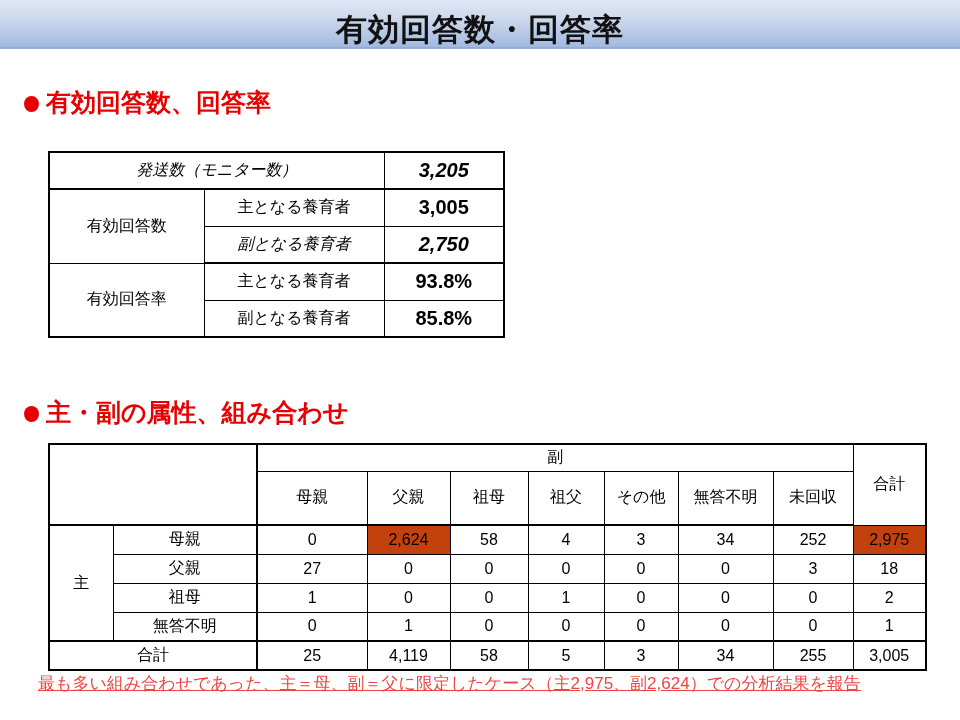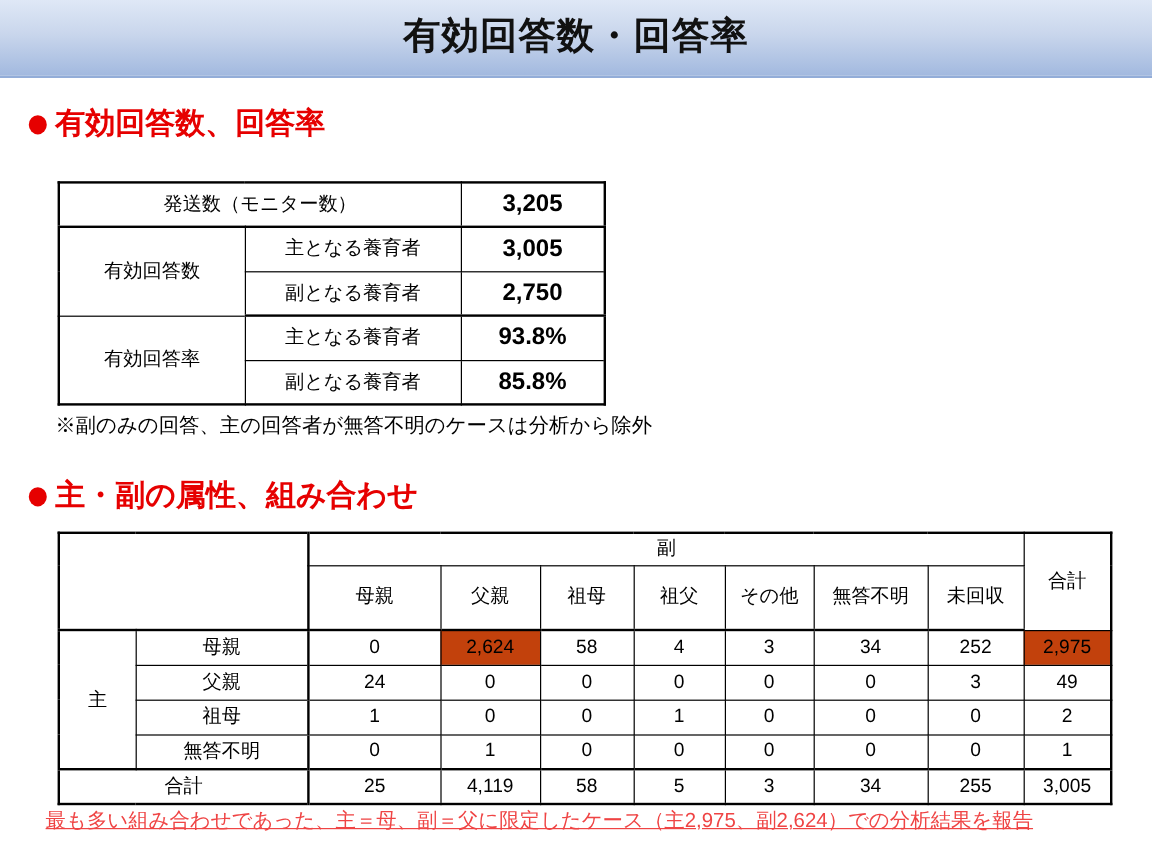--- a/index.html
+++ b/index.html
@@ -6,21 +6,21 @@
   html, body { width: 960px; height: 720px; }
   body {
     position: relative;
     background: #ffffff;
     font-family: "Liberation Sans", sans-serif;
     color: #000;
     overflow: hidden;
   }
   .slide-header {
     position: absolute; top: 0; left: 0;
-    width: 960px; height: 65px;
+    width: 960px; height: 49px;
     background: linear-gradient(180deg, #dfe8f6 0%, #c9d6ec 45%, #a2b9df 100%);
     border-bottom: 2px solid #93add8;
     text-align: center;
   }
   .slide-title {
     font-size: 31px; font-weight: bold; color: #111;
     line-height: 60px; letter-spacing: 1px;
   }
   .bullet-heading {
     position: absolute; left: 24px;
@@ -37,21 +37,21 @@
   table { border-collapse: collapse; table-layout: fixed; background: #fff; }
 
   
   .t1 { position: absolute; left: 48px; top: 151px; border: 2px solid #000; }
   .t1 td {
     border: 1px solid #000; height: 37px;
     text-align: center; vertical-align: middle;
     font-size: 16px; font-weight: normal;
   }
   .t1 td.val { font-size: 20px; font-weight: bold; }
-  .t1 tr.sep td { border-bottom-width: 2px; }
+  .t1 tr.sep td { border-bottom-width: 2px; font-style: italic; }
 
   
   .notes {
     position: absolute; left: 46px; top: 342px;
     font-size: 17px; line-height: 25px; color: #000;
     list-style: none; white-space: nowrap;
   }
 
   
   .t2 { position: absolute; left: 48px; top: 443px; border: 2px solid #000; }
@@ -114,21 +114,20 @@
     <td class="val">93.8%</td>
   </tr>
   <tr>
     <td>副となる養育者</td>
     <td class="val">85.8%</td>
   </tr>
 </tbody>
   </table>
 
 <ul class="notes">
-  <li>※副のみの回答、主の回答者が無答不明のケースは分析から除外</li>
 </ul>
 
 <div class="bullet-heading h2">
   <span class="bullet-dot"></span>
   <span>主・副の属性、組み合わせ</span>
 </div>
 
 <table class="t2">
   <colgroup>
     <col style="width:64px">
@@ -166,28 +165,28 @@
       <td class="hl">2,624</td>
       <td>58</td>
       <td>4</td>
       <td>3</td>
       <td>34</td>
       <td>252</td>
       <td class="hl">2,975</td>
     </tr>
     <tr>
       <th class="stub-edge">父親</th>
-      <td>24</td>
+      <td>27</td>
       <td>0</td>
       <td>0</td>
       <td>0</td>
       <td>0</td>
       <td>0</td>
       <td>3</td>
-      <td>49</td>
+      <td>18</td>
     </tr>
     <tr>
       <th class="stub-edge">祖母</th>
       <td>1</td>
       <td>0</td>
       <td>0</td>
       <td>1</td>
       <td>0</td>
       <td>0</td>
       <td>0</td>

